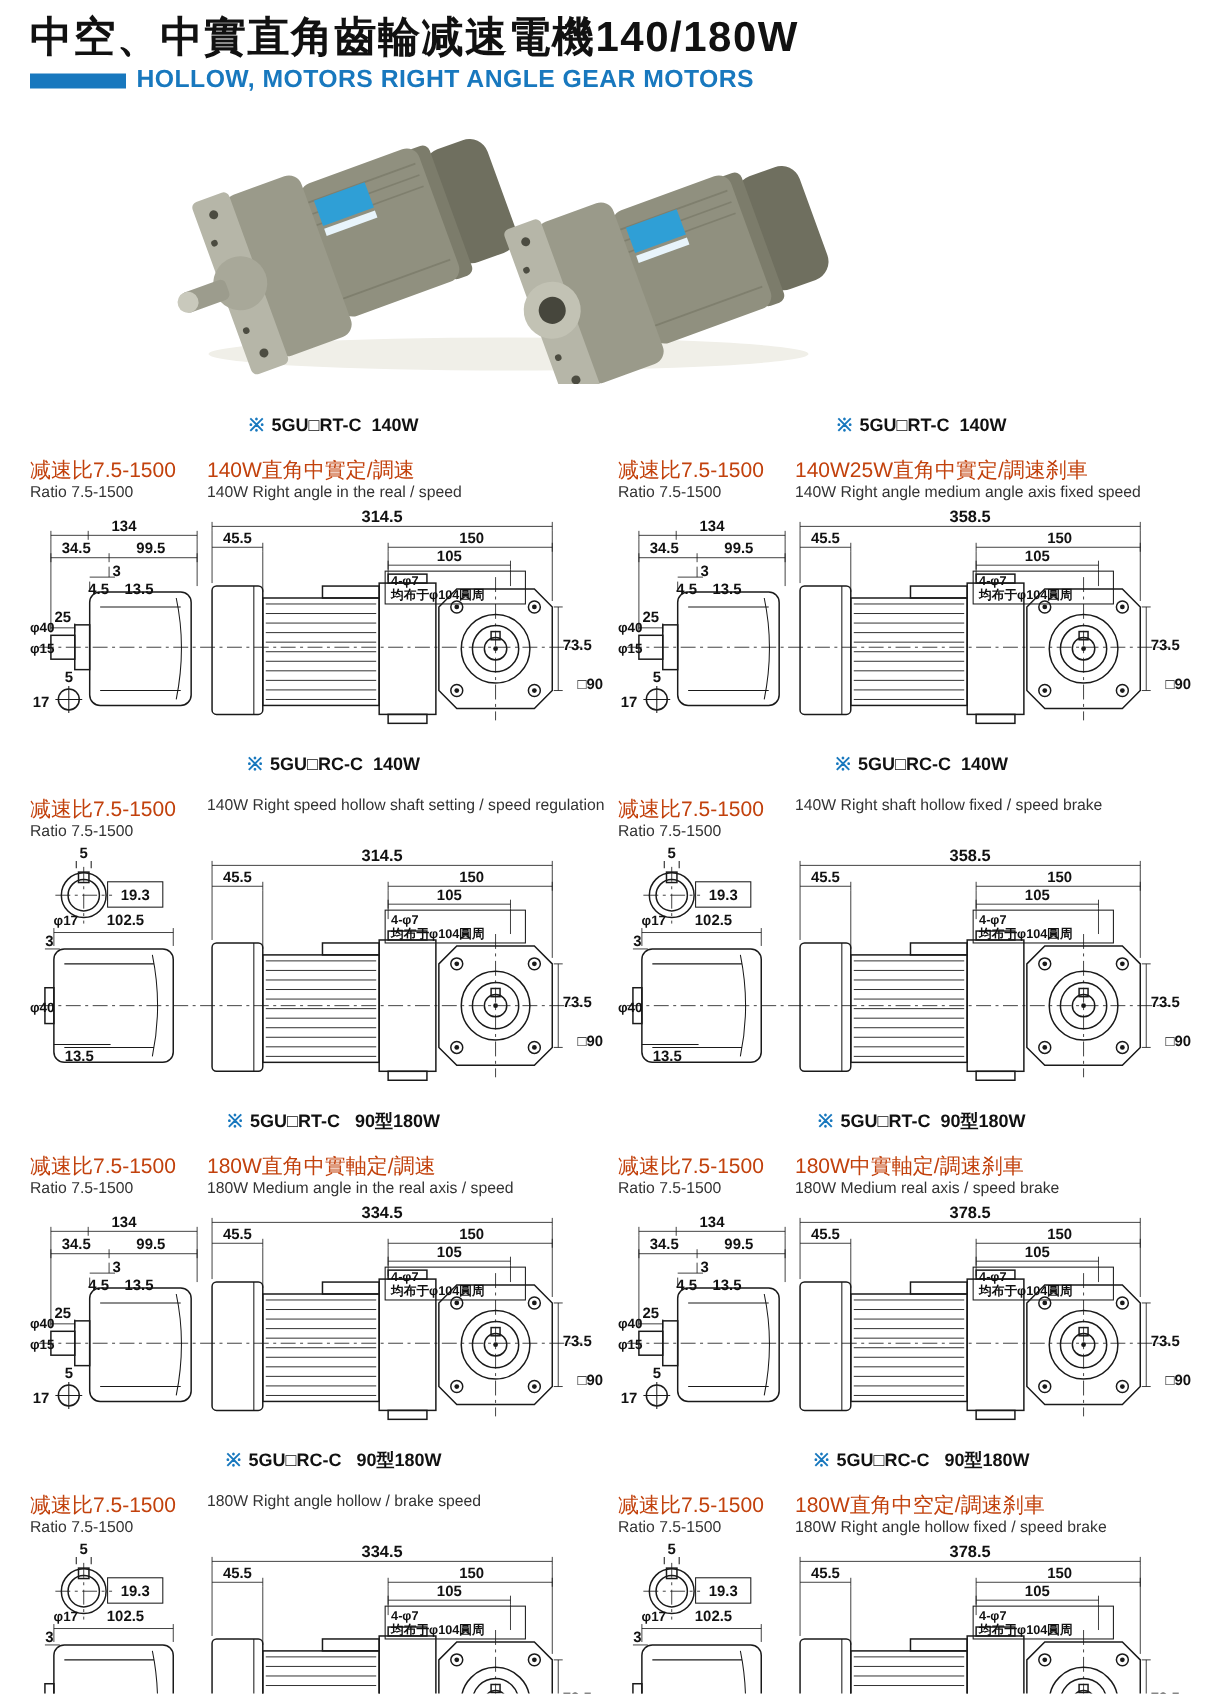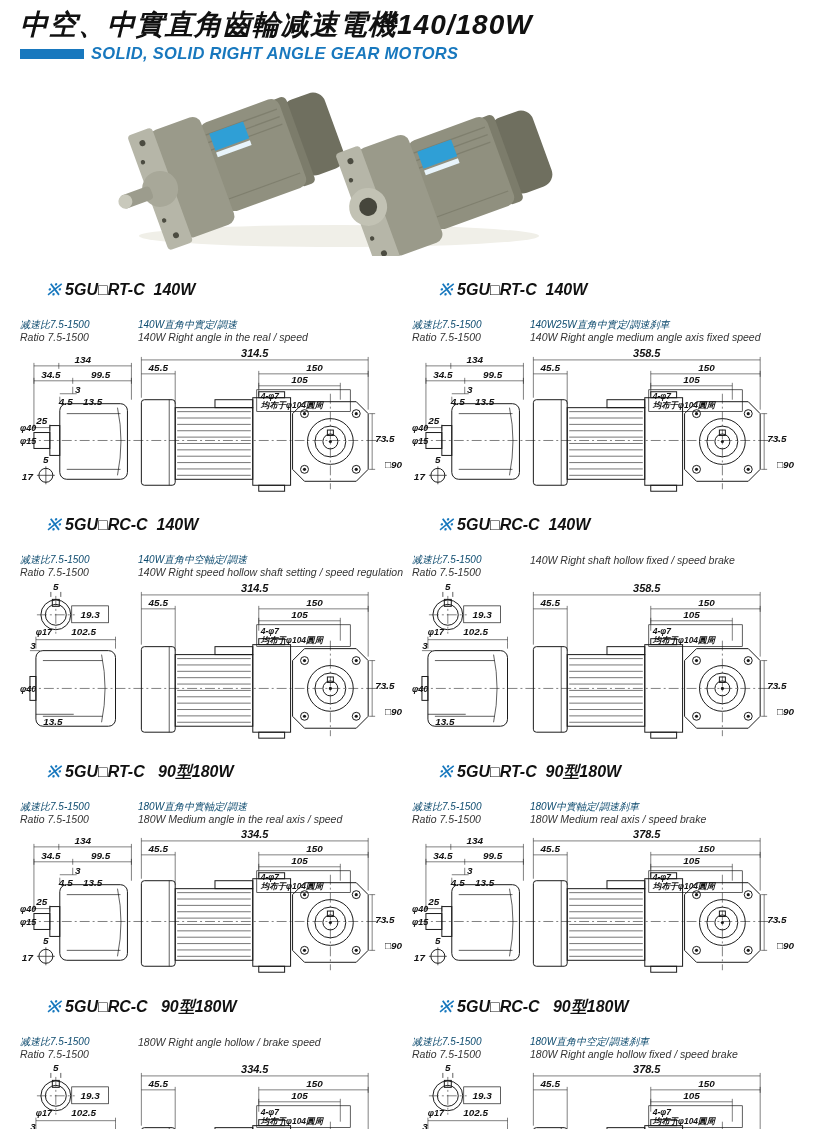--- a/index.html
+++ b/index.html
@@ -1,40 +1,40 @@
 <!DOCTYPE html>
 <html><head>
 <meta charset="utf-8">
 <style>
   * { margin:0; padding:0; box-sizing:border-box; }
   html,body { background:#fff; }
   body {
     width:815px; height:1129px; overflow:hidden;
     font-family:"Liberation Sans", sans-serif; color:#111;
   }
-  .page { position:relative; width:665px; height:1129px; padding:10px 18px 0 20px;font-style:italic; }
+  .page { position:relative; width:665px; height:1129px; padding:10px 18px 0 20px; }
 
   
   .page-header h1 { font-size:28px; font-weight:bold; letter-spacing:1px; line-height:1.1; }
   .subtitle-row { display:flex; align-items:center; margin-top:3px; height:20px; }
   .accent-bar { width:64px; height:10px; background:#1878be; margin-right:7px; }
   .subtitle { color:#1878be; font-size:16.5px; font-weight:bold; letter-spacing:.3px; }
 
   
   .photo-area { display:flex; justify-content:center; margin-top:2px; }
 
   
   #sections-grid { display:grid; grid-template-columns:385px 385px; column-gap:7px; margin-top:2px; }
   .panel { padding-top:5px; }
-  .sec-head { font-size:16px; font-weight:bold; white-space:pre; line-height:1.15; }
+  .sec-head { font-size:12px; font-weight:bold; white-space:pre; line-height:1.15;text-align:center; }
   .marker { color:#1878be; margin-right:5px; font-weight:bold; }
   .sec-sub { display:flex; margin-top:1px; }
   .sub-col.ratio { width:118px; flex:none; }
   .sub-col.desc  { flex:1; }
-  .cn { font-size:10px; color:#0c4a6e; line-height:1.2; white-space:pre; }
+  .cn { font-size:14px; color:#c2410c; line-height:1.2; white-space:pre; }
   .en { font-size:10.5px; color:#333; line-height:1.2; }
 
   
   svg.tech { display:block; width:383px; height:auto; }
   svg.tech .geo path, svg.tech .geo rect, svg.tech .geo circle { stroke:#1a1a1a; fill:none; stroke-width:1; }
   svg.tech .thin  { stroke-width:.7 !important; }
   svg.tech .fins  { stroke-width:.6 !important; }
   svg.tech .cl    { stroke-width:.55 !important; stroke-dasharray:10 3 2 3; }
   svg.tech .dim path { stroke-width:.55; }
   svg.tech .note-box { stroke-width:.7 !important; }
@@ -46,21 +46,21 @@
 </style>
 </head>
 <body>
 
 <div class="page">
 
   <header class="page-header">
     <h1>中空、中實直角齒輪减速電機140/180W</h1>
     <div class="subtitle-row">
       <div class="accent-bar"></div>
-      <div class="subtitle">SOLID, SOLID RIGHT ANGLE GEAR MOTORS</div>
+      <div class="subtitle">HOLLOW, MOTORS RIGHT ANGLE GEAR MOTORS</div>
     </div>
   </header>
 
   <div class="photo-area">
     <svg viewBox="0 0 460 190" width="460" height="190">
       <ellipse cx="235" cy="170" rx="200" ry="11" fill="#f0efe8"></ellipse>
       <g transform="translate(8,6) rotate(-20 120 95)">
         <rect x="186" y="52" width="44" height="80" rx="13" fill="#6f6f5f"></rect>
         <rect x="178" y="46" width="16" height="92" rx="5" fill="#7c7c6b"></rect>
         <rect x="102" y="44" width="84" height="94" rx="9" fill="#90907f"></rect>
@@ -278,21 +278,20 @@
   <section class="panel">
     <div class="sec-head">
       <span class="marker">※</span><span class="model">5GU□RC-C  140W</span>
     </div>
     <div class="sec-sub">
       <div class="sub-col ratio">
         <div class="cn">减速比7.5-1500</div>
         <div class="en">Ratio 7.5-1500</div>
       </div>
       <div class="sub-col desc">
-        <div class="cn">140W直角中空軸定/調速</div>
         <div class="en">140W Right speed hollow shaft setting / speed regulation</div>
       </div>
     </div>
     <div class="drawing-holder">
 <svg class="tech" viewBox="0 0 385 162">
  <g class="geo">
   <path class="cl" d="M6 110 H370"></path>
   <circle cx="36" cy="36" r="15"></circle>
   <circle cx="36" cy="36" r="10.5"></circle>
   <rect x="32.5" y="20.5" width="7" height="7"></rect>

